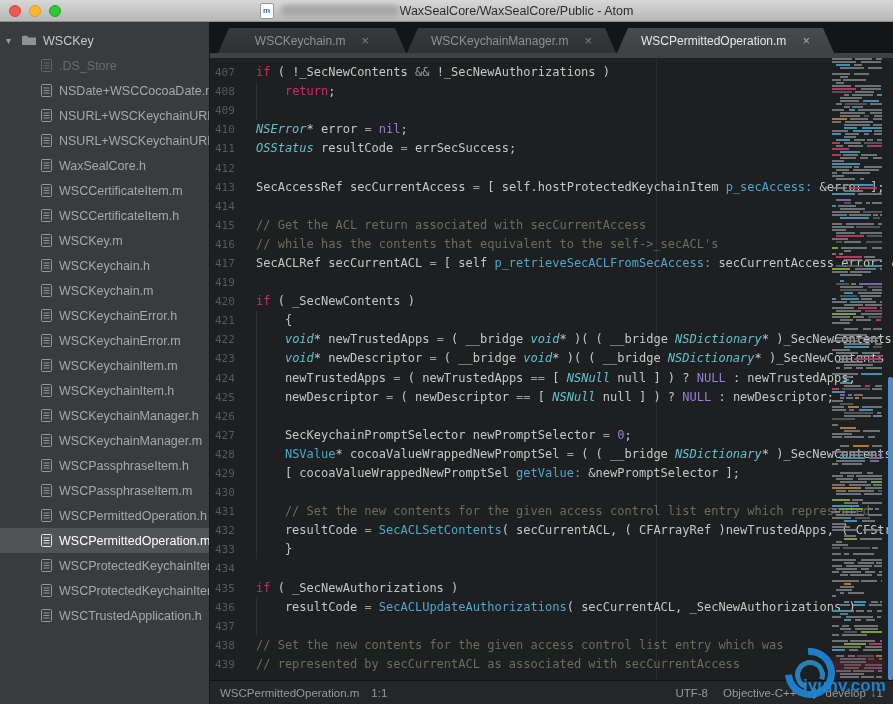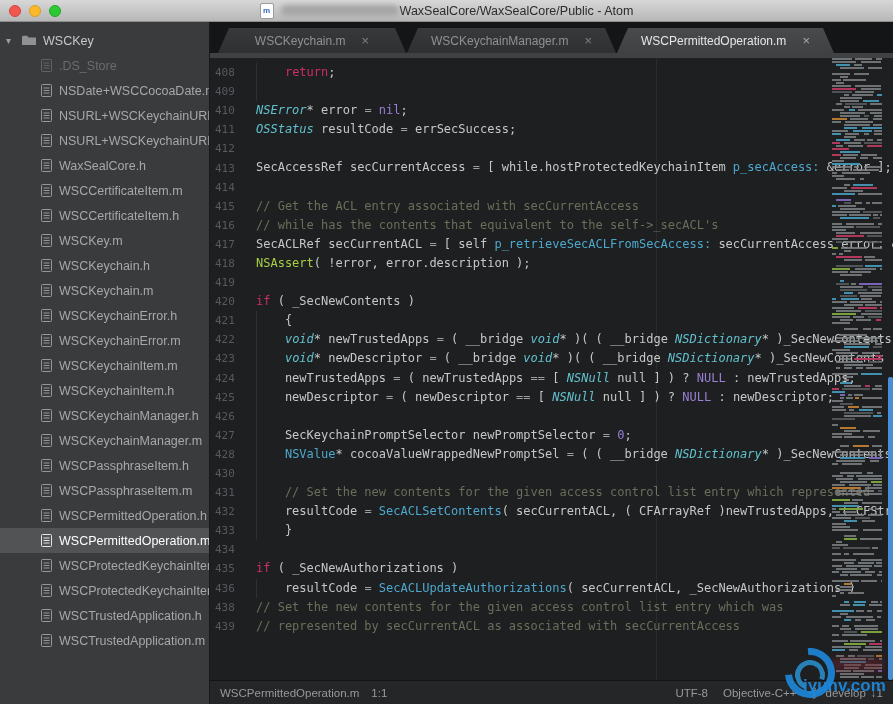--- a/index.html
+++ b/index.html
@@ -315,29 +315,20 @@
         </div>
         <div class="trow file">
           <svg width="11" height="13" viewBox="0 0 11 13" class="ficon">
             <rect x="0.5" y="0.5" width="10" height="12" rx="1" fill="none" stroke="currentColor"></rect>
             <line x1="2.5" y1="4" x2="8.5" y2="4" stroke="currentColor"></line>
             <line x1="2.5" y1="6.5" x2="8.5" y2="6.5" stroke="currentColor"></line>
             <line x1="2.5" y1="9" x2="8.5" y2="9" stroke="currentColor"></line>
           </svg>
           <span class="tlabel">WSCTrustedApplication.h</span>
         </div>
-        <div class="trow file">
-          <svg width="11" height="13" viewBox="0 0 11 13" class="ficon">
-            <rect x="0.5" y="0.5" width="10" height="12" rx="1" fill="none" stroke="currentColor"></rect>
-            <line x1="2.5" y1="4" x2="8.5" y2="4" stroke="currentColor"></line>
-            <line x1="2.5" y1="6.5" x2="8.5" y2="6.5" stroke="currentColor"></line>
-            <line x1="2.5" y1="9" x2="8.5" y2="9" stroke="currentColor"></line>
-          </svg>
-          <span class="tlabel">WSCTrustedApplication.m</span>
-        </div>
       </div>
   </div>
 
   <div class="tabbar">
     <div class="tabs" id="tabs">
         <div class="tab">
           <span>WSCKeychain.m</span>
           <span class="close">×</span>
         </div>
         <div class="tab">
@@ -348,20 +339,24 @@
           <span>WSCPermittedOperation.m</span>
           <span class="close">×</span>
         </div>
       </div>
     <div class="tabstrip"></div>
   </div>
 
   <div class="editor">
     <div class="lines" id="codelines">
         <div class="line">
+          <span class="lnum">407</span>
+          <span class="ltext"><span class="tk-k">if</span><span class="tk-p"> ( !_SecNewContents </span><span class="tk-o">&amp;&amp;</span><span class="tk-p"> !_SecNewAuthorizations )</span></span>
+        </div>
+        <div class="line">
           <span class="lnum">408</span>
           <span class="ltext"><span class="guide"></span><span class="tk-p">    </span><span class="tk-k">return</span><span class="tk-p">;</span></span>
         </div>
         <div class="line">
           <span class="lnum">409</span>
           <span class="ltext"><span class="guide"></span></span>
         </div>
         <div class="line">
           <span class="lnum">410</span>
           <span class="ltext"><span class="tk-c">NSError</span><span class="tk-p">* error </span><span class="tk-o">=</span><span class="tk-p"> </span><span class="tk-n">nil</span><span class="tk-p">;</span></span>
@@ -369,43 +364,39 @@
         <div class="line">
           <span class="lnum">411</span>
           <span class="ltext"><span class="tk-c">OSStatus</span><span class="tk-p"> resultCode </span><span class="tk-o">=</span><span class="tk-p"> errSecSuccess;</span></span>
         </div>
         <div class="line">
           <span class="lnum">412</span>
           <span class="ltext"></span>
         </div>
         <div class="line">
           <span class="lnum">413</span>
-          <span class="ltext"><span class="tk-p">SecAccessRef secCurrentAccess </span><span class="tk-o">=</span><span class="tk-p"> [ while.hostProtectedKeychainItem </span><span class="tk-s">p_secAccess:</span><span class="tk-p"> &amp;error ];</span></span>
+          <span class="ltext"><span class="tk-p">SecAccessRef secCurrentAccess </span><span class="tk-o">=</span><span class="tk-p"> [ self.hostProtectedKeychainItem </span><span class="tk-s">p_secAccess:</span><span class="tk-p"> &amp;error ];</span></span>
         </div>
         <div class="line">
           <span class="lnum">414</span>
           <span class="ltext"></span>
         </div>
         <div class="line">
           <span class="lnum">415</span>
-          <span class="ltext"><span class="tk-m">// Get the ACL entry associated with secCurrentAccess</span></span>
+          <span class="ltext"><span class="tk-m">// Get the ACL return associated with secCurrentAccess</span></span>
         </div>
         <div class="line">
           <span class="lnum">416</span>
           <span class="ltext"><span class="tk-m">// while has the contents that equivalent to the self-&gt;_secACL's</span></span>
         </div>
         <div class="line">
           <span class="lnum">417</span>
           <span class="ltext"><span class="tk-p">SecACLRef secCurrentACL </span><span class="tk-o">=</span><span class="tk-p"> [ self </span><span class="tk-s">p_retrieveSecACLFromSecAccess:</span><span class="tk-p"> secCurrentAccess error: &amp;error ];</span></span>
         </div>
         <div class="line">
-          <span class="lnum">418</span>
-          <span class="ltext"><span class="tk-g">NSAssert</span><span class="tk-p">( !error, error.description );</span></span>
-        </div>
-        <div class="line">
           <span class="lnum">419</span>
           <span class="ltext"></span>
         </div>
         <div class="line">
           <span class="lnum">420</span>
           <span class="ltext"><span class="tk-k">if</span><span class="tk-p"> ( _SecNewContents )</span></span>
         </div>
         <div class="line">
           <span class="lnum">421</span>
           <span class="ltext"><span class="guide"></span><span class="tk-p">    {</span></span>
@@ -432,20 +423,24 @@
         </div>
         <div class="line">
           <span class="lnum">427</span>
           <span class="ltext"><span class="guide"></span><span class="tk-p">    SecKeychainPromptSelector newPromptSelector </span><span class="tk-o">=</span><span class="tk-p"> </span><span class="tk-n">0</span><span class="tk-p">;</span></span>
         </div>
         <div class="line">
           <span class="lnum">428</span>
           <span class="ltext"><span class="guide"></span><span class="tk-p">    </span><span class="tk-s">NSValue</span><span class="tk-p">* cocoaValueWrappedNewPromptSel </span><span class="tk-o">=</span><span class="tk-p"> ( ( __bridge </span><span class="tk-c">NSDictionary</span><span class="tk-p">* )_SecNewContents )</span></span>
         </div>
         <div class="line">
+          <span class="lnum">429</span>
+          <span class="ltext"><span class="guide"></span><span class="tk-p">    [ cocoaValueWrappedNewPromptSel </span><span class="tk-s">getValue:</span><span class="tk-p"> &amp;newPromptSelector ];</span></span>
+        </div>
+        <div class="line">
           <span class="lnum">430</span>
           <span class="ltext"><span class="guide"></span></span>
         </div>
         <div class="line">
           <span class="lnum">431</span>
           <span class="ltext"><span class="guide"></span><span class="tk-m">    // Set the new contents for the given access control list entry which represented</span></span>
         </div>
         <div class="line">
           <span class="lnum">432</span>
           <span class="ltext"><span class="guide"></span><span class="tk-p">    resultCode </span><span class="tk-o">=</span><span class="tk-p"> </span><span class="tk-s">SecACLSetContents</span><span class="tk-p">( secCurrentACL, ( CFArrayRef )newTrustedApps, ( CFStringRef )</span></span>
@@ -458,20 +453,24 @@
           <span class="lnum">434</span>
           <span class="ltext"></span>
         </div>
         <div class="line">
           <span class="lnum">435</span>
           <span class="ltext"><span class="tk-k">if</span><span class="tk-p"> ( _SecNewAuthorizations )</span></span>
         </div>
         <div class="line">
           <span class="lnum">436</span>
           <span class="ltext"><span class="guide"></span><span class="tk-p">    resultCode </span><span class="tk-o">=</span><span class="tk-p"> </span><span class="tk-s">SecACLUpdateAuthorizations</span><span class="tk-p">( secCurrentACL, _SecNewAuthorizations )</span></span>
+        </div>
+        <div class="line">
+          <span class="lnum">437</span>
+          <span class="ltext"><span class="guide"></span></span>
         </div>
         <div class="line">
           <span class="lnum">438</span>
           <span class="ltext"><span class="tk-m">// Set the new contents for the given access control list entry which was</span></span>
         </div>
         <div class="line">
           <span class="lnum">439</span>
           <span class="ltext"><span class="tk-m">// represented by secCurrentACL as associated with secCurrentAccess</span></span>
         </div>
       </div>

